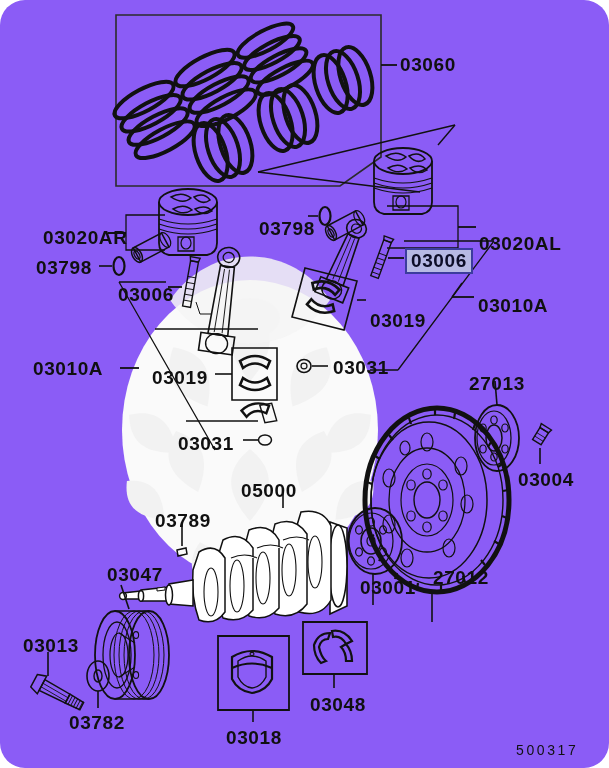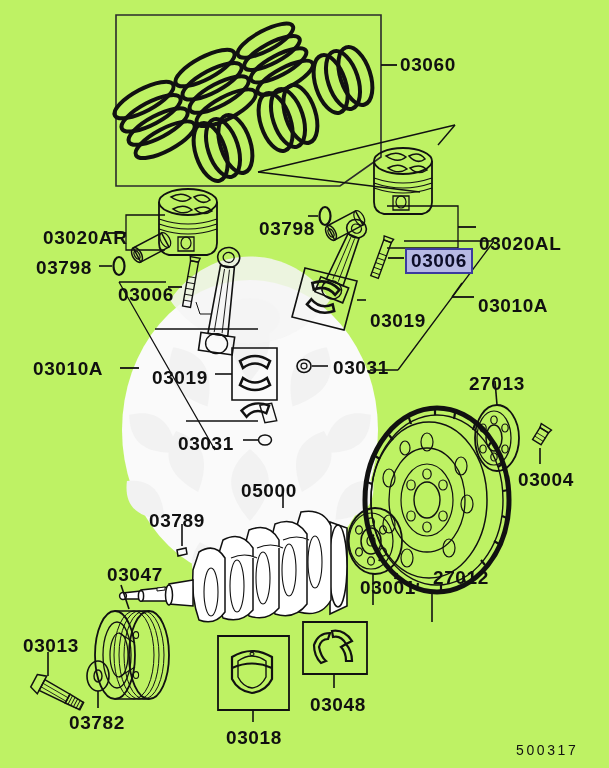--- a/index.html
+++ b/index.html
@@ -4,23 +4,24 @@
 <style>
   html, body {
     margin: 0;
     padding: 0;
     background: #ffffff;
   }
   #page {
     position: relative;
     width: 609px;
     height: 768px;
-    background: #bef264;
+    background: #8b5cf6;
     overflow: hidden;
     font-family: "Liberation Sans", sans-serif;
+    border-radius: 25px;
   }
   #artboard {
     position: absolute;
     left: 0; top: 0;
     width: 609px;
     height: 768px;
   }
   .lbl {
     position: absolute;
     font-family: "Liberation Sans", sans-serif;
@@ -506,21 +507,21 @@
   <div class="lbl" style="left:469px; top:374px;">27013</div>
 
   <div class="lbl" style="left:518px; top:470px;">03004</div>
 
   <div class="lbl" style="left:433px; top:568px;">27012</div>
 
   <div class="lbl" style="left:360px; top:578px;">03001</div>
 
   <div class="lbl" style="left:241px; top:481px;">05000</div>
 
-  <div class="lbl" style="left:149px; top:511px;">03789</div>
+  <div class="lbl" style="left:155px; top:511px;">03789</div>
 
   <div class="lbl" style="left:107px; top:565px;">03047</div>
 
   <div class="lbl" style="left:23px; top:636px;">03013</div>
 
   <div class="lbl" style="left:69px; top:713px;">03782</div>
 
   <div class="lbl" style="left:226px; top:728px;">03018</div>
 
   <div class="lbl" style="left:310px; top:695px;">03048</div>

